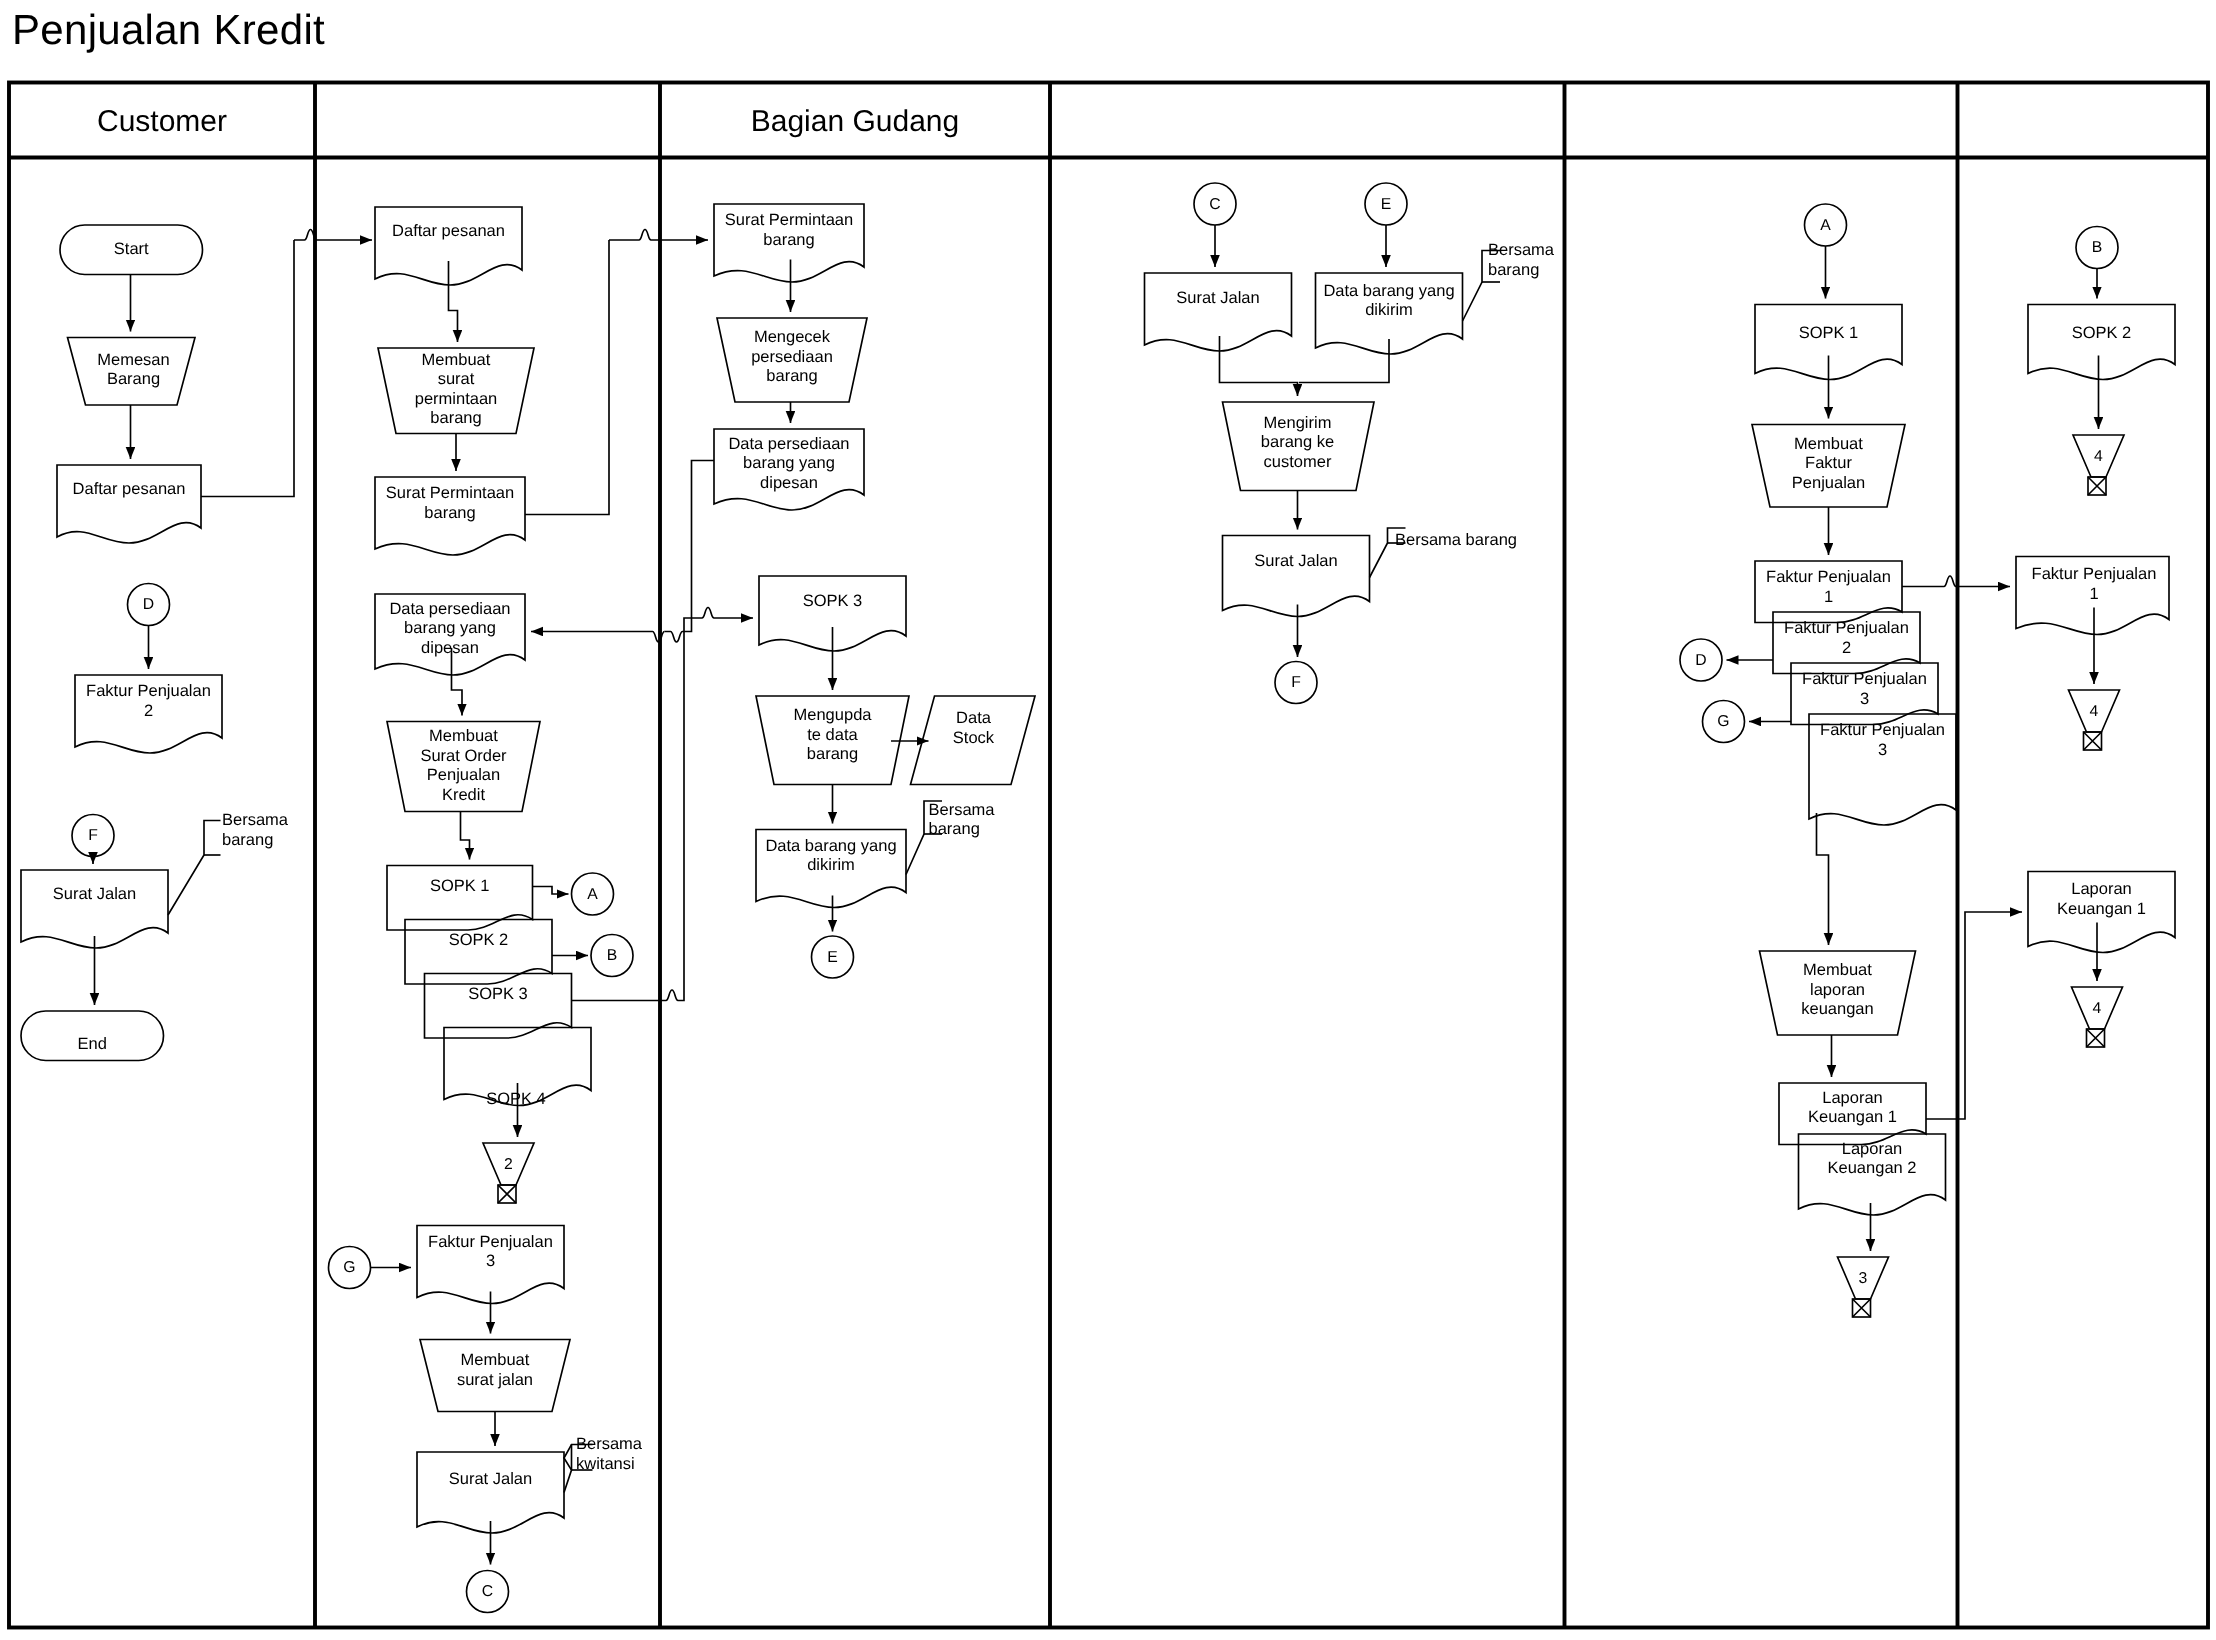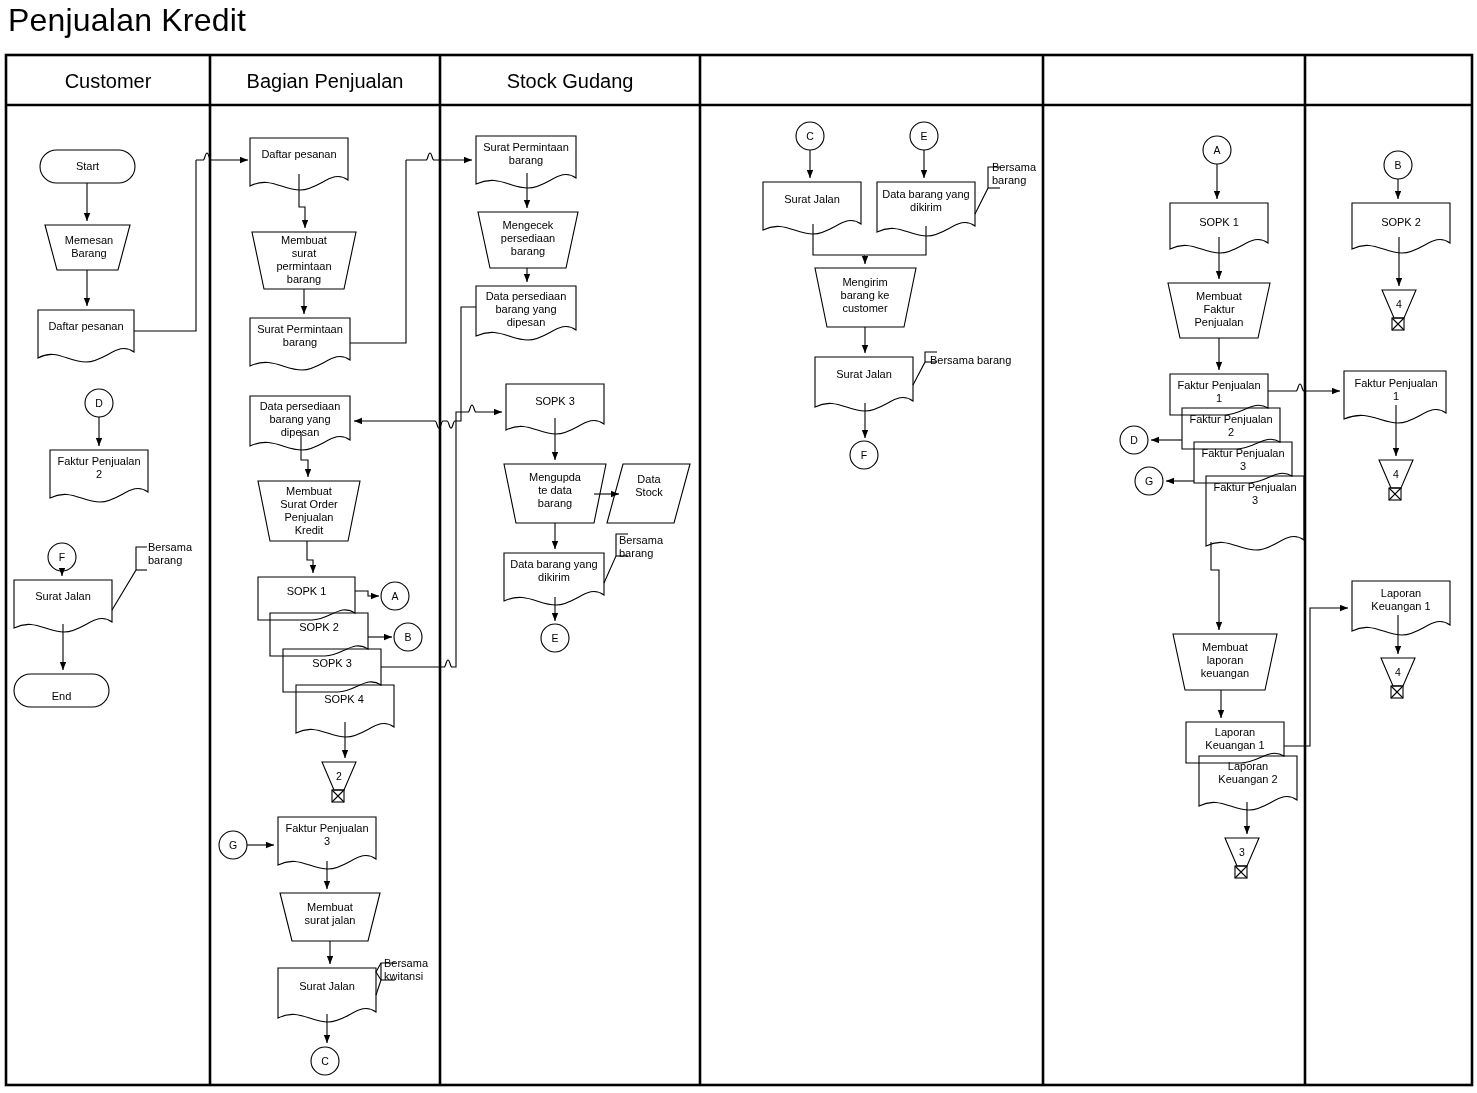--- a/index.html
+++ b/index.html
@@ -3,21 +3,21 @@
 <meta charset="utf-8">
 <style>
   html,body{margin:0;padding:0;background:#ffffff;}
   body{
     font-family:"Liberation Sans", sans-serif;
     width:1477px;height:1093px;position:relative;overflow:hidden;
     color:#000;
   }
   #page-title{
     position:absolute;left:8px;top:2px;
-    font-size:32px;line-height:36px;font-weight:400;letter-spacing:0.2px;
+    font-size:28px;line-height:36px;font-weight:400;letter-spacing:0.2px;
   }
   #board{position:absolute;left:0;top:0;width:1477px;height:1093px;}
   svg#canvas{position:absolute;left:0;top:0;width:1477px;height:1093px;}
   .lbl{
     position:absolute;text-align:center;
     font-size:11px;line-height:13px;
     display:flex;align-items:center;justify-content:center;
     pointer-events:none;white-space:pre-line;
   }
   .lbl.sm{font-size:10.5px;line-height:12.5px;}
@@ -276,25 +276,22 @@
   <line x1="1399" y1="237" x2="1399" y2="286" marker-end="url(#arw)"></line>
   <line x1="1396" y1="405" x2="1396" y2="456" marker-end="url(#arw)"></line>
   <line x1="1398" y1="615" x2="1398" y2="654" marker-end="url(#arw)"></line>
 
   </g>
 </svg>
 
 <div class="colhead" style="left:6px;top:57px;width:204px;height:48px;">
   <span>Customer</span>
 </div>
-<div class="colhead" style="left:210px;top:57px;width:230px;height:48px;">
-  <span>Bagian Penjualan</span>
-</div>
 <div class="colhead" style="left:440px;top:57px;width:260px;height:48px;">
-  <span>Stock Gudang</span>
+  <span>Bagian Gudang</span>
 </div>
 
 <div class="lbl" style="left:40px;top:150px;width:95px;height:33px;">Start</div>
 <div class="lbl" style="left:47px;top:228px;width:84px;height:38px;">Memesan
 Barang</div>
 <div class="lbl" style="left:38px;top:312px;width:96px;height:28px;">Daftar pesanan</div>
 <div class="lbl sm" style="left:85px;top:389px;width:28px;height:28px;">D</div>
 <div class="lbl" style="left:50px;top:452px;width:98px;height:32px;">Faktur Penjualan
 2</div>
 <div class="lbl sm" style="left:48px;top:543px;width:28px;height:28px;">F</div>
@@ -313,21 +310,21 @@
 <div class="lbl" style="left:250px;top:398px;width:100px;height:42px;">Data persediaan
 barang yang
 dipesan</div>
 <div class="lbl" style="left:260px;top:483px;width:98px;height:56px;">Membuat
 Surat Order
 Penjualan
 Kredit</div>
 <div class="lbl" style="left:258px;top:578px;width:97px;height:26px;">SOPK 1</div>
 <div class="lbl" style="left:270px;top:614px;width:98px;height:26px;">SOPK 2</div>
 <div class="lbl" style="left:283px;top:650px;width:98px;height:26px;">SOPK 3</div>
-<div class="lbl" style="left:296px;top:686px;width:96px;height:26px;">SOPK 4</div>
+<div class="lbl" style="left:296px;top:720px;width:96px;height:26px;">SOPK 4</div>
 <div class="lbl sm" style="left:381px;top:582px;width:28px;height:28px;">A</div>
 <div class="lbl sm" style="left:394px;top:623px;width:28px;height:28px;">B</div>
 <div class="lbl sm" style="left:325px;top:768px;width:28px;height:16px;">2</div>
 <div class="lbl sm" style="left:219px;top:831px;width:28px;height:28px;">G</div>
 <div class="lbl" style="left:278px;top:819px;width:98px;height:32px;">Faktur Penjualan
 3</div>
 <div class="lbl" style="left:282px;top:898px;width:96px;height:32px;">Membuat
 surat jalan</div>
 <div class="lbl" style="left:278px;top:972px;width:98px;height:28px;">Surat Jalan</div>
 <div class="note" style="left:384px;top:957px;width:70px;">Bersama

